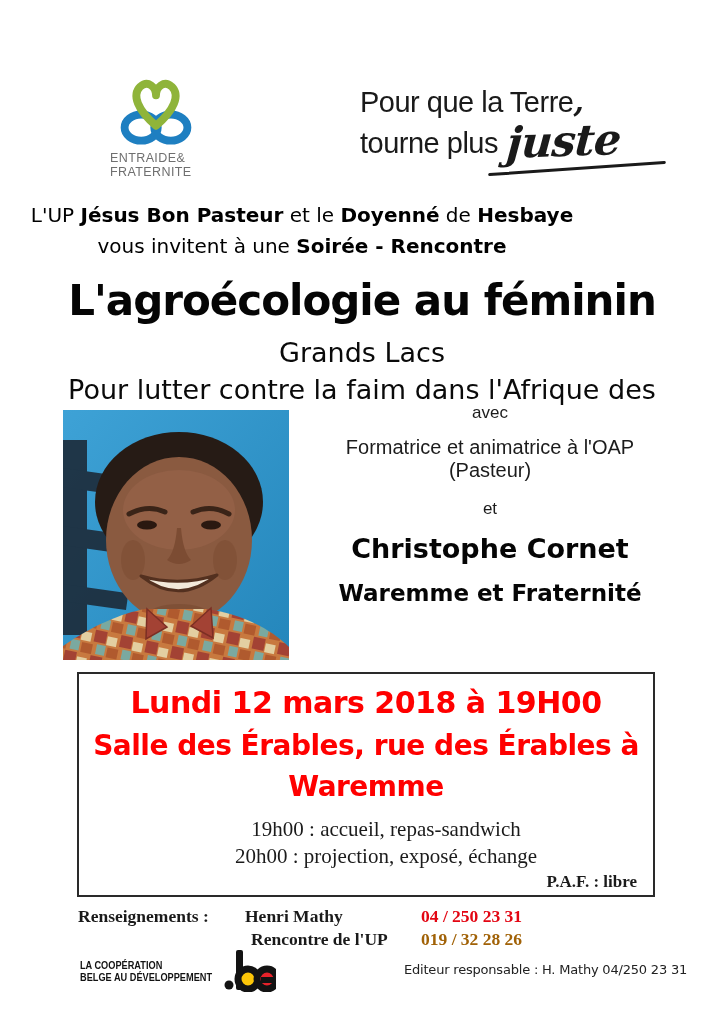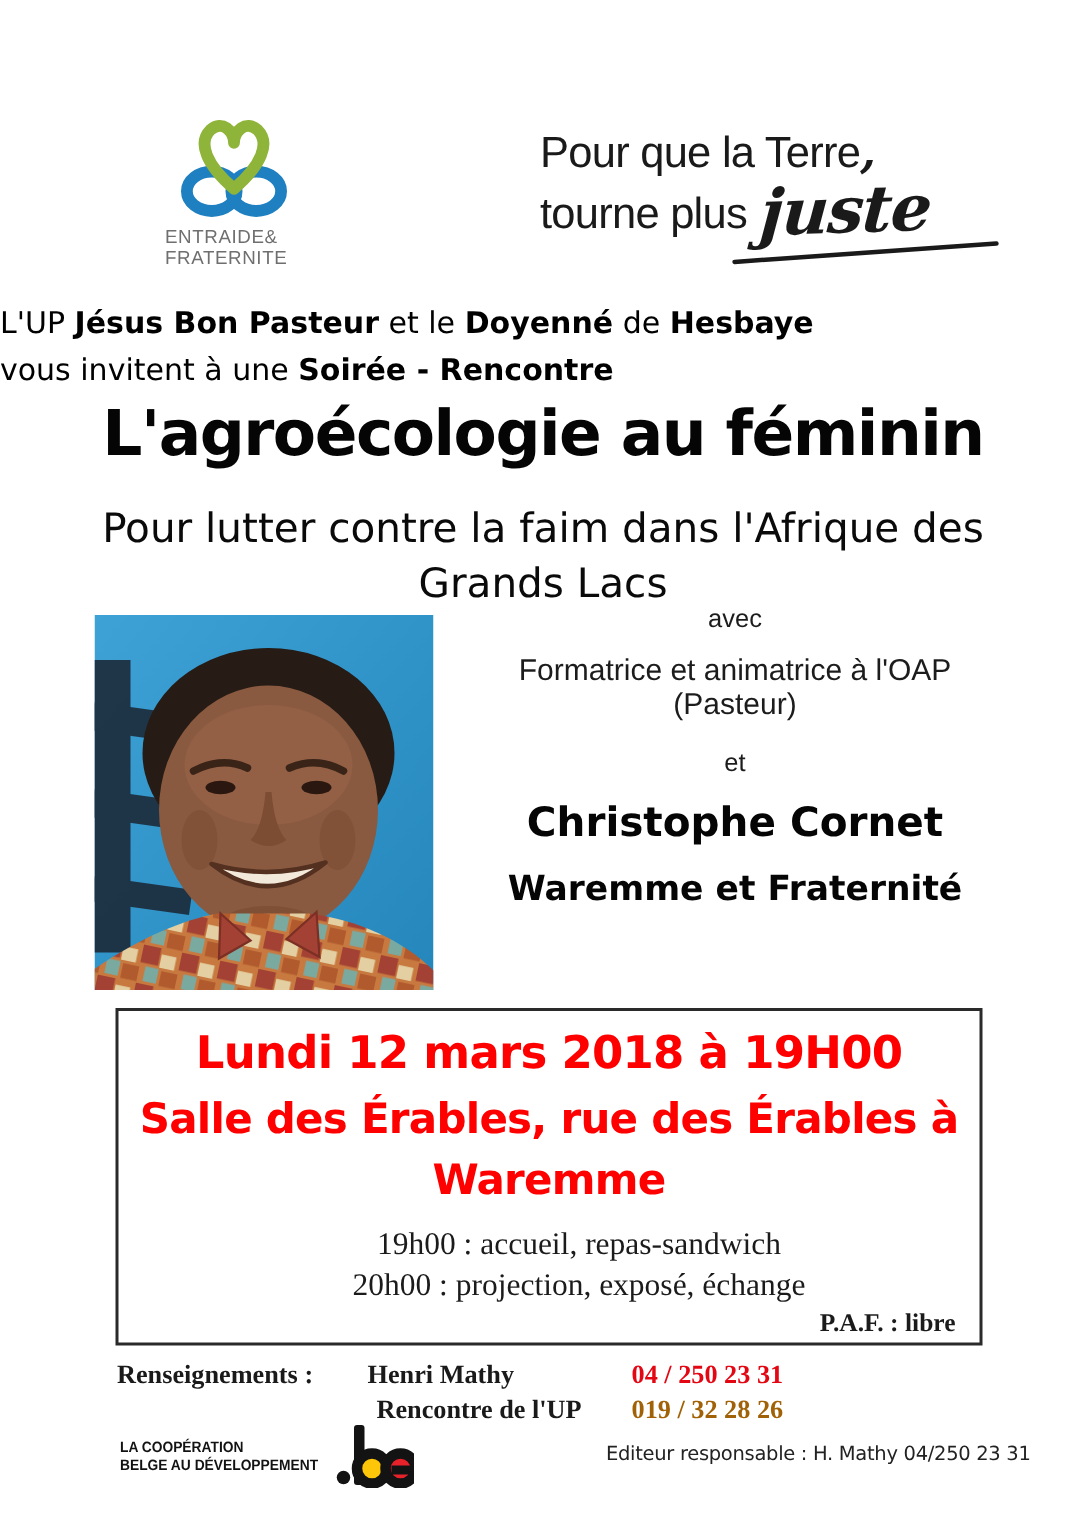--- a/index.html
+++ b/index.html
@@ -34,26 +34,26 @@
     font-style: italic; font-weight: 700;
     font-size: 43px; letter-spacing: -1px;
     transform: skewX(-6deg) rotate(-2deg);
     display: inline-block; margin-left: 9px; position: relative; top: 3px;
   }
   .slogan .script-underline {
     position: absolute; left: 128px; top: 83px; width: 178px; height: 3px;
     background: #1a1a1a; transform: rotate(-4deg); border-radius: 2px;
   }
   
-  .invitation { position: absolute; left: 0; top: 200px; width: 604px; text-align: left; }
+  .invitation { position: absolute; left: 0; top: 200px; width: 604px; text-align: center; }
   .invitation .inv-line { font-size: 20px; line-height: 31px; color: #000; }
   .invitation .b { font-weight: 700; }
   
   .main-title {
-    position: absolute; left: 0; top: 264px; width: 724px; text-align: center;
+    position: absolute; left: 0; top: 276px; width: 724px; text-align: center;
     font-size: 42px; font-weight: 700; letter-spacing: -1px; color: #050505;
   }
   .subtitle { position: absolute; left: 0; top: 334px; width: 724px; text-align: center;
     font-size: 27px; line-height: 37px; color: #0a0a0a; }
   
   .photo { position: absolute; left: 63px; top: 410px; width: 226px; height: 250px; }
   
   .speakers { position: absolute; left: 290px; top: 403px; width: 400px; text-align: center; }
   .sp-avec { font-family: "Liberation Sans", sans-serif; font-size: 17px; margin-bottom: 13px; color: #1c1c1c; }
   .sp-name1 { font-family: "Liberation Sans", sans-serif; font-size: 27px; font-weight: 700; letter-spacing: -0.5px; color: #151515; margin-bottom: 5px; }
@@ -112,22 +112,22 @@
     <div class="script-underline"></div>
   </div>
 
   <div class="invitation">
     <div class="inv-line"><span>L'UP </span><span class="b">Jésus Bon Pasteur</span><span> et le </span><span class="b">Doyenné</span><span> de </span><span class="b">Hesbaye</span></div>
     <div class="inv-line"><span>vous invitent à une </span><span class="b">Soirée - Rencontre</span></div>
   </div>
 
   <div class="main-title">L'agroécologie au féminin</div>
   <div class="subtitle">
+    <div>Grands Lacs</div>
     <div>Pour lutter contre la faim dans l'Afrique des</div>
-    <div>Grands Lacs</div>
   </div>
 
   <div class="photo">
     <svg width="226" height="250" viewBox="0 0 226 250">
       <defs>
         <linearGradient id="bgblue" x1="0" y1="0" x2="1" y2="1">
           <stop offset="0" stop-color="#3ea2d6"></stop>
           <stop offset="1" stop-color="#2486bb"></stop>
         </linearGradient>
         <pattern id="shirt" width="26" height="26" patternUnits="userSpaceOnUse" patternTransform="rotate(12)">

